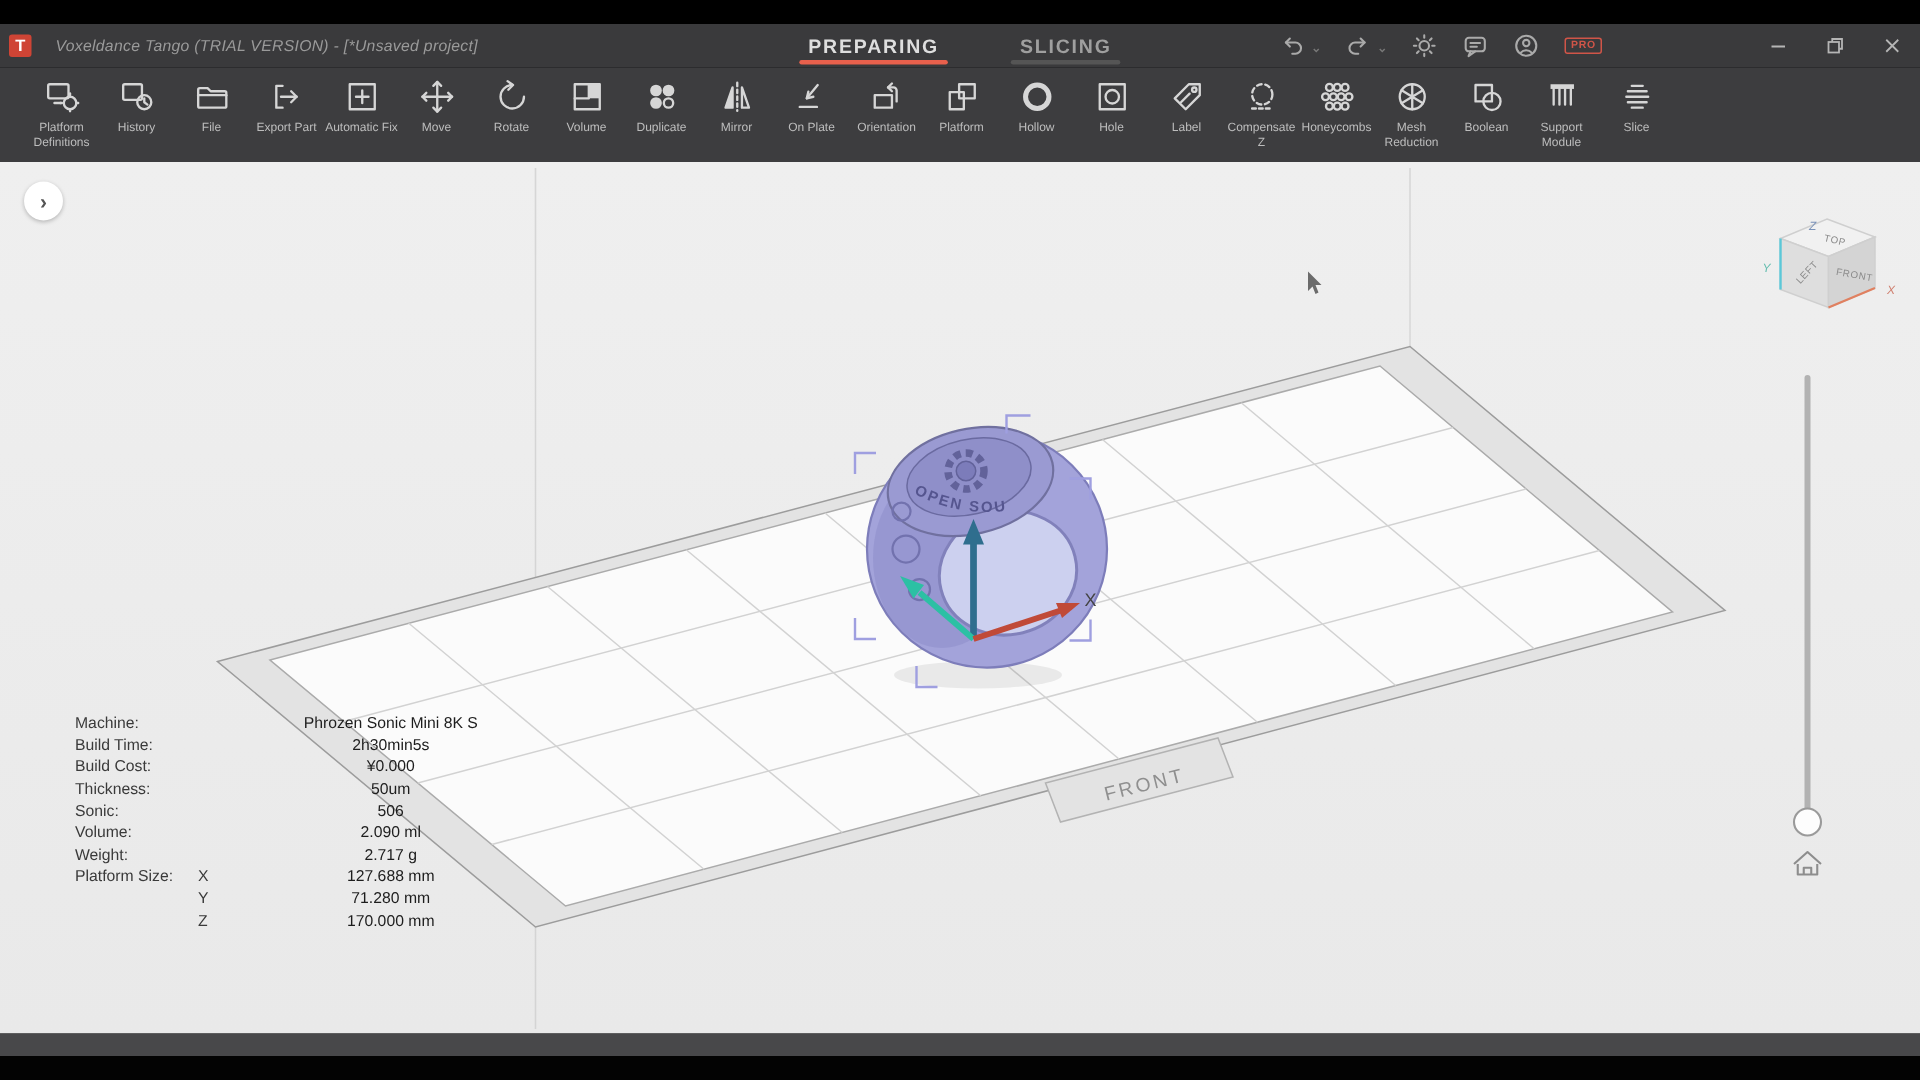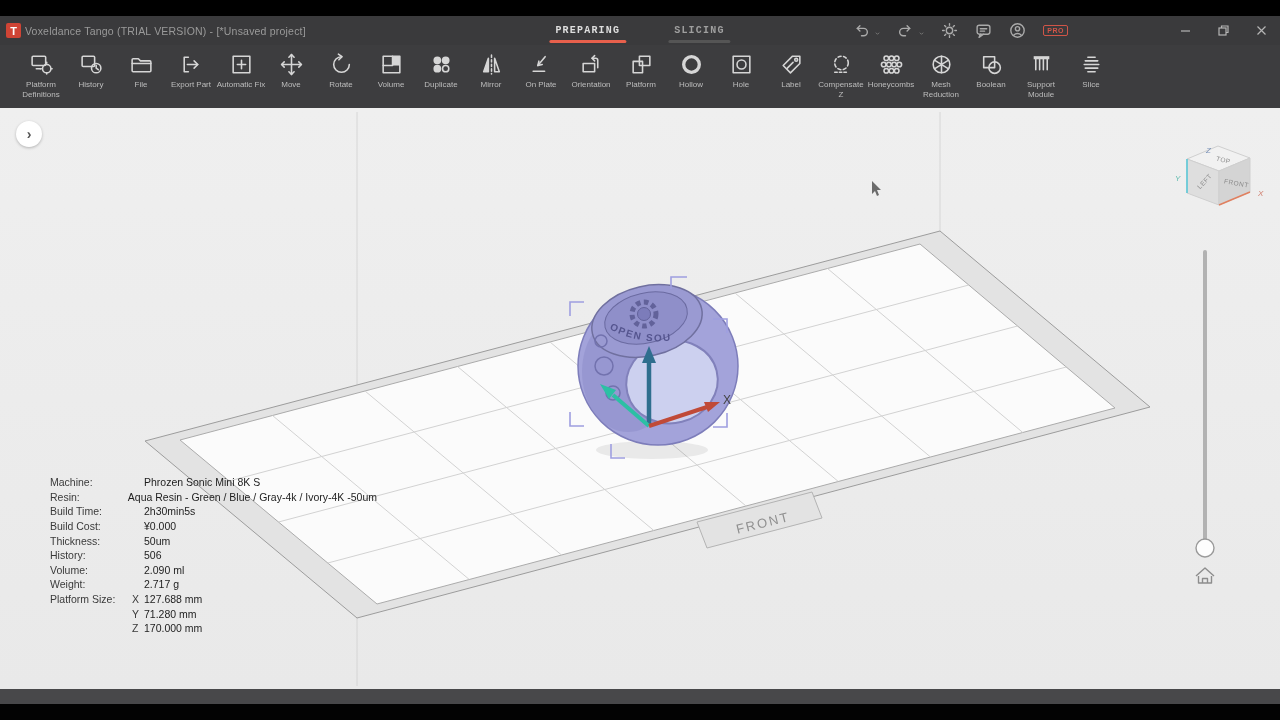--- a/index.html
+++ b/index.html
@@ -2,23 +2,23 @@
 <html><head>
 <meta charset="utf-8">
 <style>
   * { margin:0; padding:0; box-sizing:border-box; }
   html,body { width:1280px; height:720px; overflow:hidden; background:#000; font-family:"Liberation Sans", sans-serif; }
   .stage { position:relative; width:1280px; height:720px; }
 
   
   .titlebar { position:absolute; left:0; top:16px; width:1280px; height:29px; background:#3a3a3c; display:flex; align-items:center; }
   .logo { width:15px; height:15px; margin-left:6px; background:#cf4435; border-radius:2px; color:#fff; font-size:11px; font-weight:bold; display:flex; align-items:center; justify-content:center; }
-  .wintitle { margin-left:4px; font-size:10.5px; color:#9a9a9a; letter-spacing:.2px; }
+  .wintitle { margin-left:16px; font-size:10.5px; color:#9a9a9a; letter-spacing:.2px;font-style:italic; }
   .tabs { position:absolute; left:50%; transform:translateX(-50%); top:0; height:29px; display:flex; gap:42px; }
-  .tab { position:relative; height:29px; display:flex; align-items:center; font-size:10px; font-weight:bold; letter-spacing:1.2px; color:#9f9f9f; padding:0 6px; cursor:default;font-family:Liberation Mono, monospace; }
+  .tab { position:relative; height:29px; display:flex; align-items:center; font-size:13px; font-weight:bold; letter-spacing:1.2px; color:#9f9f9f; padding:0 6px; cursor:default; }
   .tab.active { color:#dedede; }
   .tab .underline { position:absolute; left:0; right:0; bottom:2px; height:3px; border-radius:2px; background:#555; }
   .tab.active .underline { background:#e8604c; }
   .actions { position:absolute; right:212px; top:0; height:29px; display:flex; align-items:center; gap:17px; }
   .aicon { width:17px; height:17px; stroke:#aaa; fill:none; stroke-width:1.3; stroke-linecap:round; stroke-linejoin:round; }
   .dd { width:5px; height:5px; stroke:#777; fill:none; stroke-width:1.2; margin-left:-12px; margin-top:6px; }
   .badge { border:1px solid #d05548; color:#d05548; font-size:7px; font-weight:bold; letter-spacing:.5px; padding:1px 3px; border-radius:2px; }
   .winctl { position:absolute; right:0; top:0; height:29px; display:flex; align-items:center; }
   .wbtn { width:38px; height:29px; display:flex; align-items:center; justify-content:center; }
   .wbtn svg { width:11px; height:11px; stroke:#b5b5b5; fill:none; stroke-width:1.2; }
@@ -32,21 +32,21 @@
   
   .viewport { position:absolute; left:0; top:108px; width:1280px; height:581px; background:linear-gradient(#efefef,#e9e9e9); }
   .viewport svg.scene { position:absolute; left:0; top:0; }
   .chev { position:absolute; left:16px; top:13px; width:26px; height:26px; background:#fff; border-radius:50%; box-shadow:0 1px 3px rgba(0,0,0,.25); display:flex; align-items:center; justify-content:center; color:#555; font-size:14px; font-weight:bold; cursor:pointer; }
 
   
   .info { position:absolute; left:50px; top:367px; width:327px; font-size:10.5px; color:#2e2e2e; }
   .irow { display:flex; height:14.6px; align-items:center; }
   .ilbl { width:82px; color:#3a3a3a; }
   .iax  { width:12px; color:#3a3a3a; }
-  .ival { flex:1; text-align:left; color:#1d1d1d; white-space:nowrap; }
+  .ival { flex:1; text-align:center; color:#1d1d1d; white-space:nowrap; }
 
   
   .botgray { position:absolute; left:0; top:689px; width:1280px; height:15px; background:#48484a; }
   .botblack { position:absolute; left:0; top:704px; width:1280px; height:16px; background:#030303; }
 
   text { font-family:"Liberation Sans", sans-serif; }
 </style>
 </head>
 <body>
 
@@ -389,41 +389,36 @@
 
     <div class="chev">›</div>
 
     <div class="info">
       <div class="irow">
           <span class="ilbl">Machine:</span>
           <span class="iax"></span>
           <span class="ival">Phrozen Sonic Mini 8K S</span>
         </div>
       <div class="irow">
-          <span class="ilbl">Resin:</span>
-          <span class="iax"></span>
-          <span class="ival">Aqua Resin - Green / Blue / Gray-4k / Ivory-4K -50um</span>
-        </div>
-      <div class="irow">
           <span class="ilbl">Build Time:</span>
           <span class="iax"></span>
           <span class="ival">2h30min5s</span>
         </div>
       <div class="irow">
           <span class="ilbl">Build Cost:</span>
           <span class="iax"></span>
           <span class="ival">¥0.000</span>
         </div>
       <div class="irow">
           <span class="ilbl">Thickness:</span>
           <span class="iax"></span>
           <span class="ival">50um</span>
         </div>
       <div class="irow">
-          <span class="ilbl">History:</span>
+          <span class="ilbl">Sonic:</span>
           <span class="iax"></span>
           <span class="ival">506</span>
         </div>
       <div class="irow">
           <span class="ilbl">Volume:</span>
           <span class="iax"></span>
           <span class="ival">2.090 ml</span>
         </div>
       <div class="irow">
           <span class="ilbl">Weight:</span>

